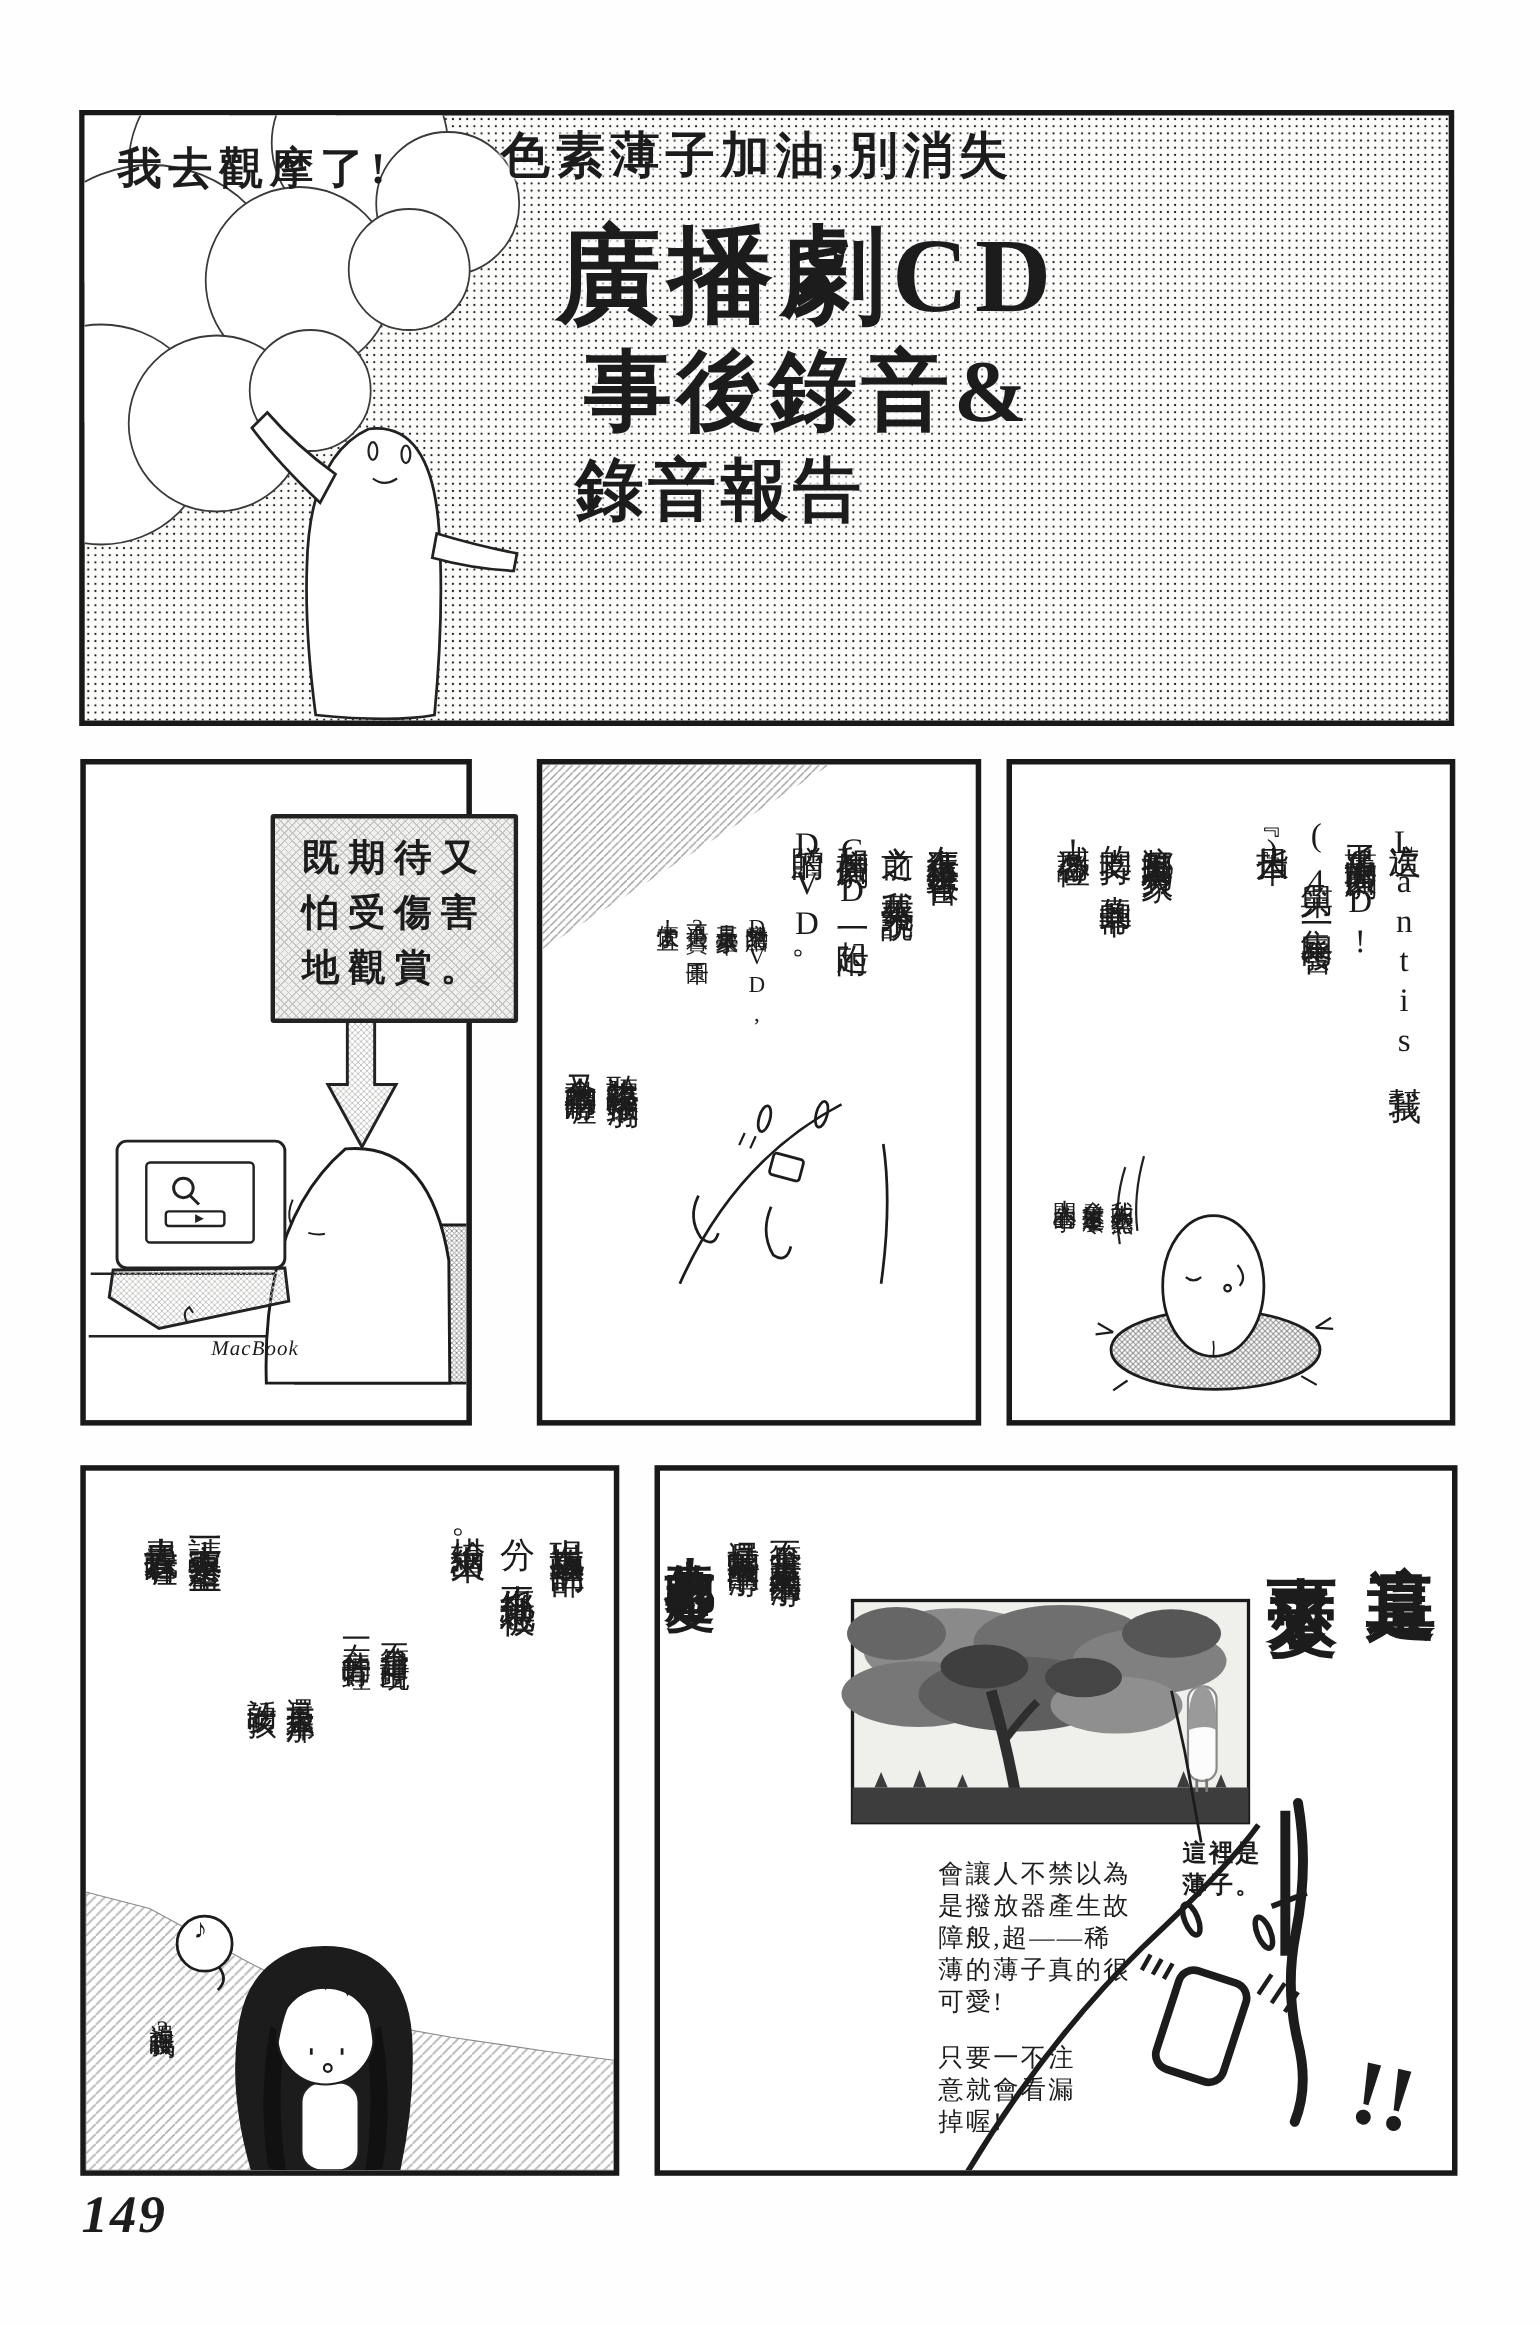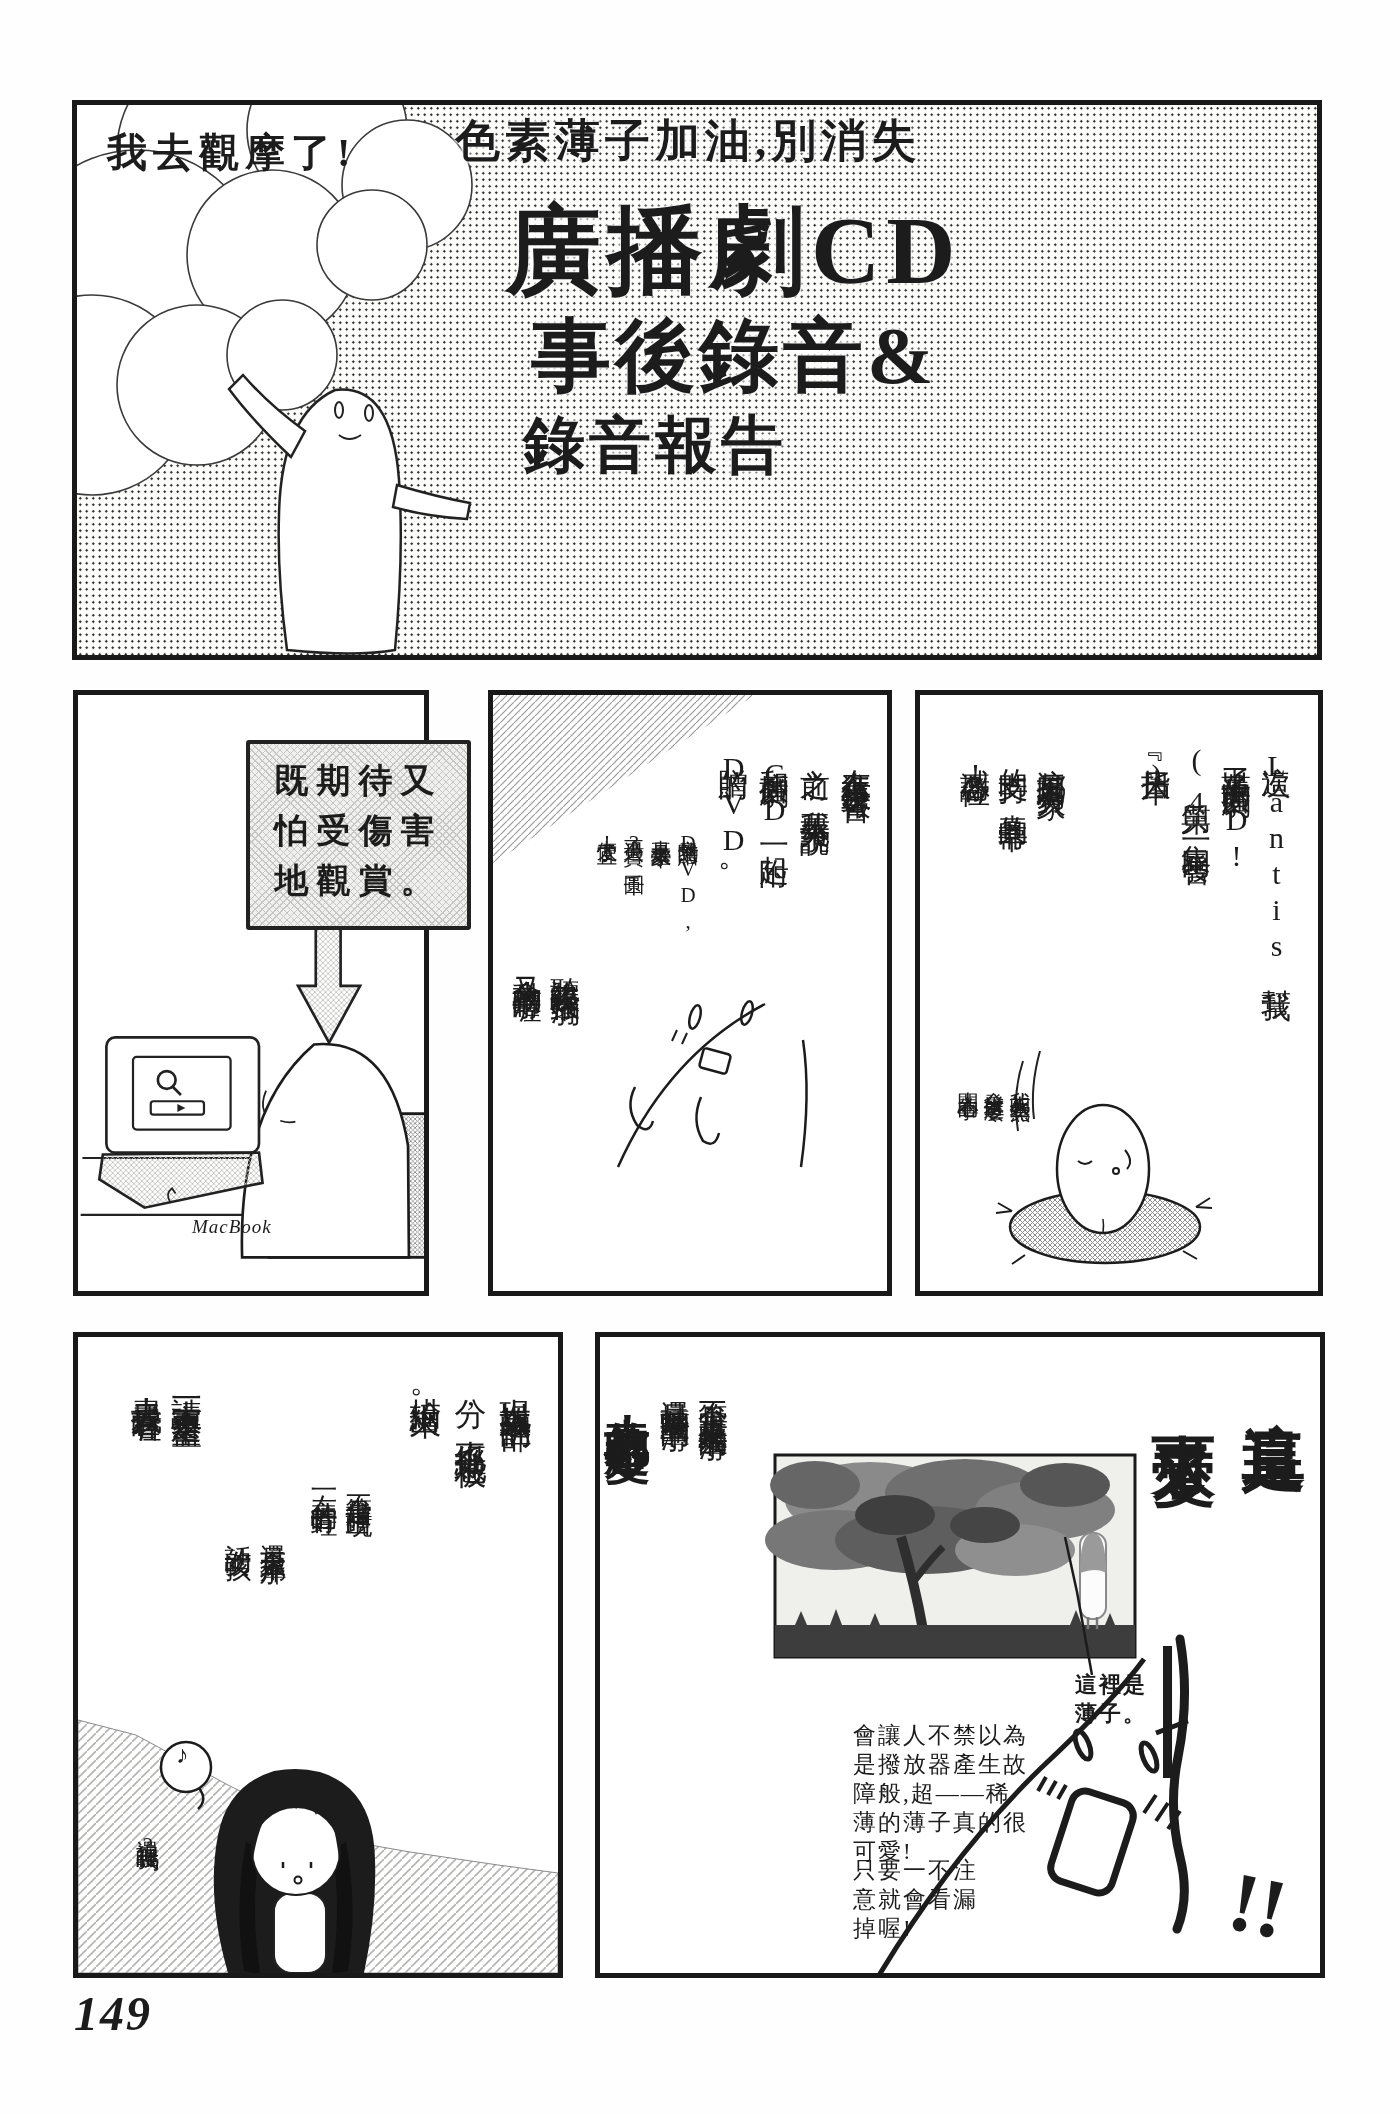--- a/index.html
+++ b/index.html
@@ -236,21 +236,21 @@
       <text x="652" y="596" transform="rotate(12 652 596)" font-size="84" font-weight="bold" font-family="Liberation Serif, serif" fill="#1c1c1c" text-anchor="middle">!!</text>
     </svg>
     <div class="v b" style="right:28px;top:33px;height:240px;font-size:64px;letter-spacing:5px;">這真是</div>
     <div class="v b" style="right:118px;top:45px;height:290px;font-size:64px;letter-spacing:5px;">太可愛了</div>
     <div class="dashglyph" style="left:516px;top:300px;font-size:130px;width:130px;text-align:center;">—</div>
     <div class="v" style="right:588px;top:40px;height:480px;font-size:30px;line-height:38px;">不管是踱步走來走去的薄子,
 還是轉著圈圈的薄子,</div>
     <div class="v b" style="left:8px;top:44px;height:480px;font-size:46px;letter-spacing:4px;">真的都超可愛!</div>
     <div class="h" style="left:475px;top:333px;font-size:22px;line-height:29px;letter-spacing:2px;font-weight:bold;">這裡是
 薄子。</div>
-    <div class="h" style="left:253px;top:352px;font-size:23px;line-height:29px;letter-spacing:2px;margin-top:32px;">會讓人不禁以為
+    <div class="h" style="left:253px;top:352px;font-size:23px;line-height:29px;letter-spacing:2px;">會讓人不禁以為
 是撥放器產生故
 障般,超——稀
 薄的薄子真的很
 可愛!</div>
     <div class="h" style="left:253px;top:519px;font-size:23px;line-height:29px;letter-spacing:2px;">只要一不注
 意就會看漏
 掉喔!</div>
   </section>
 
   <div class="pageno">149</div>

